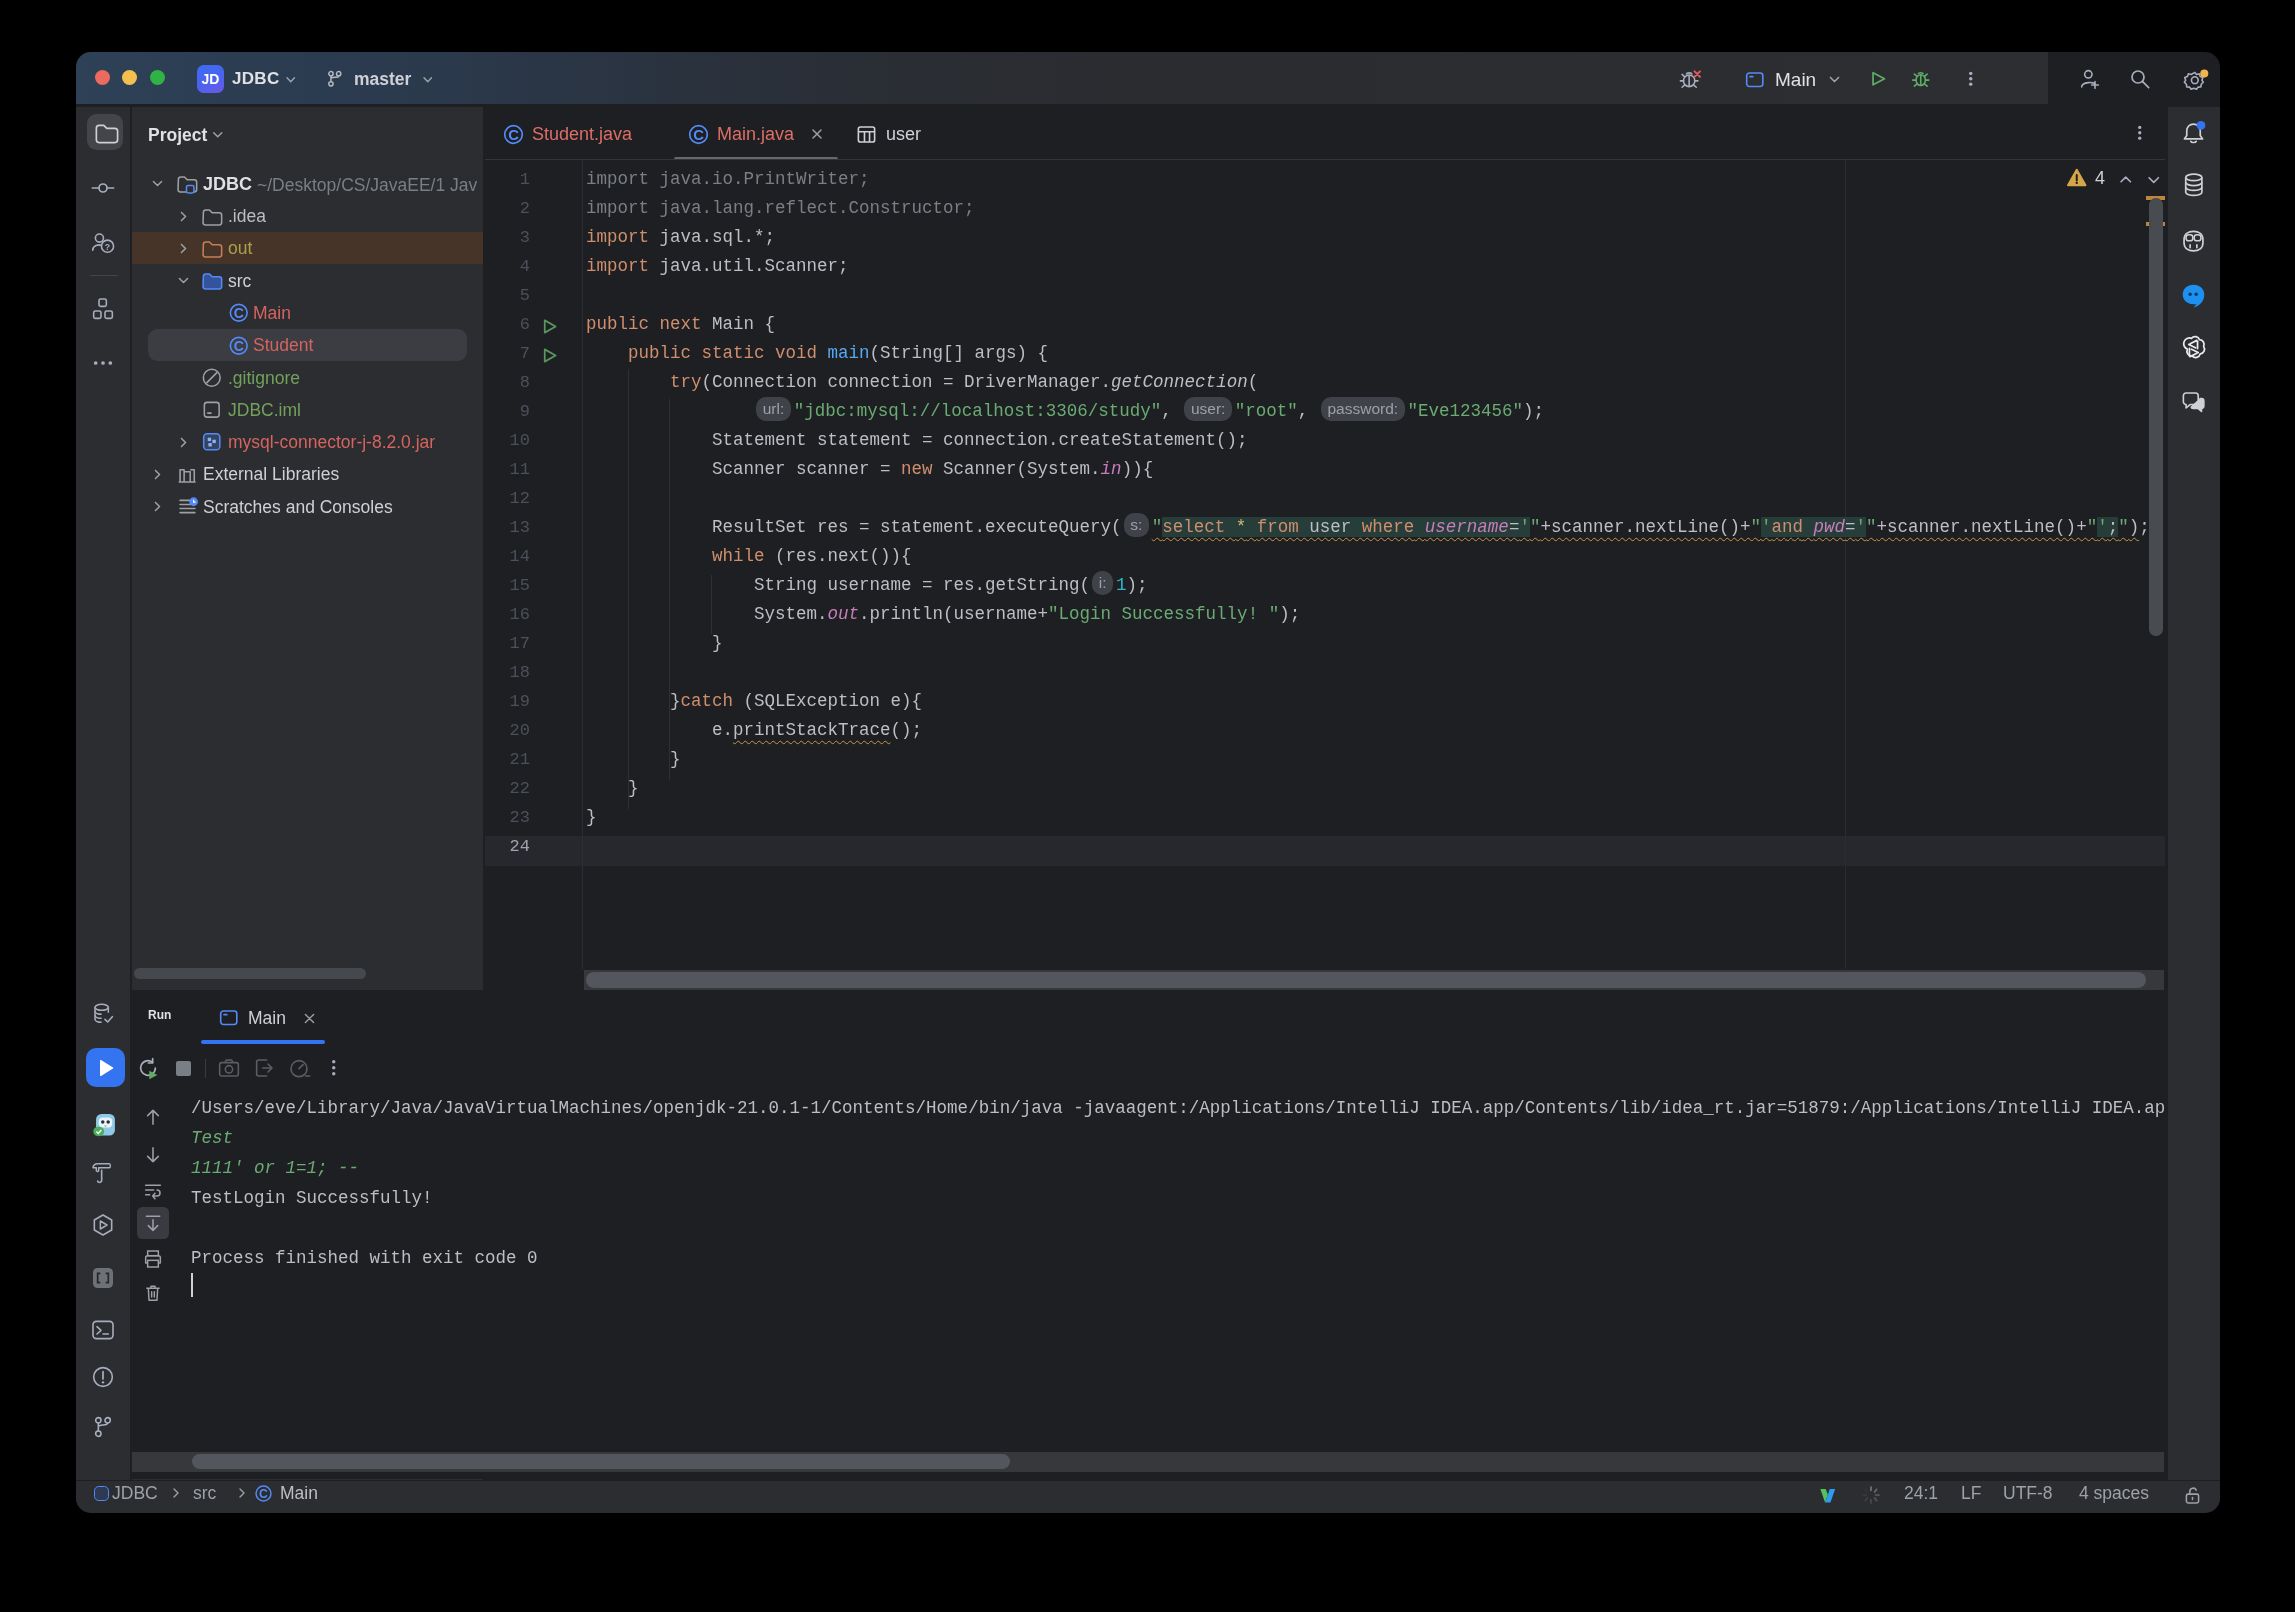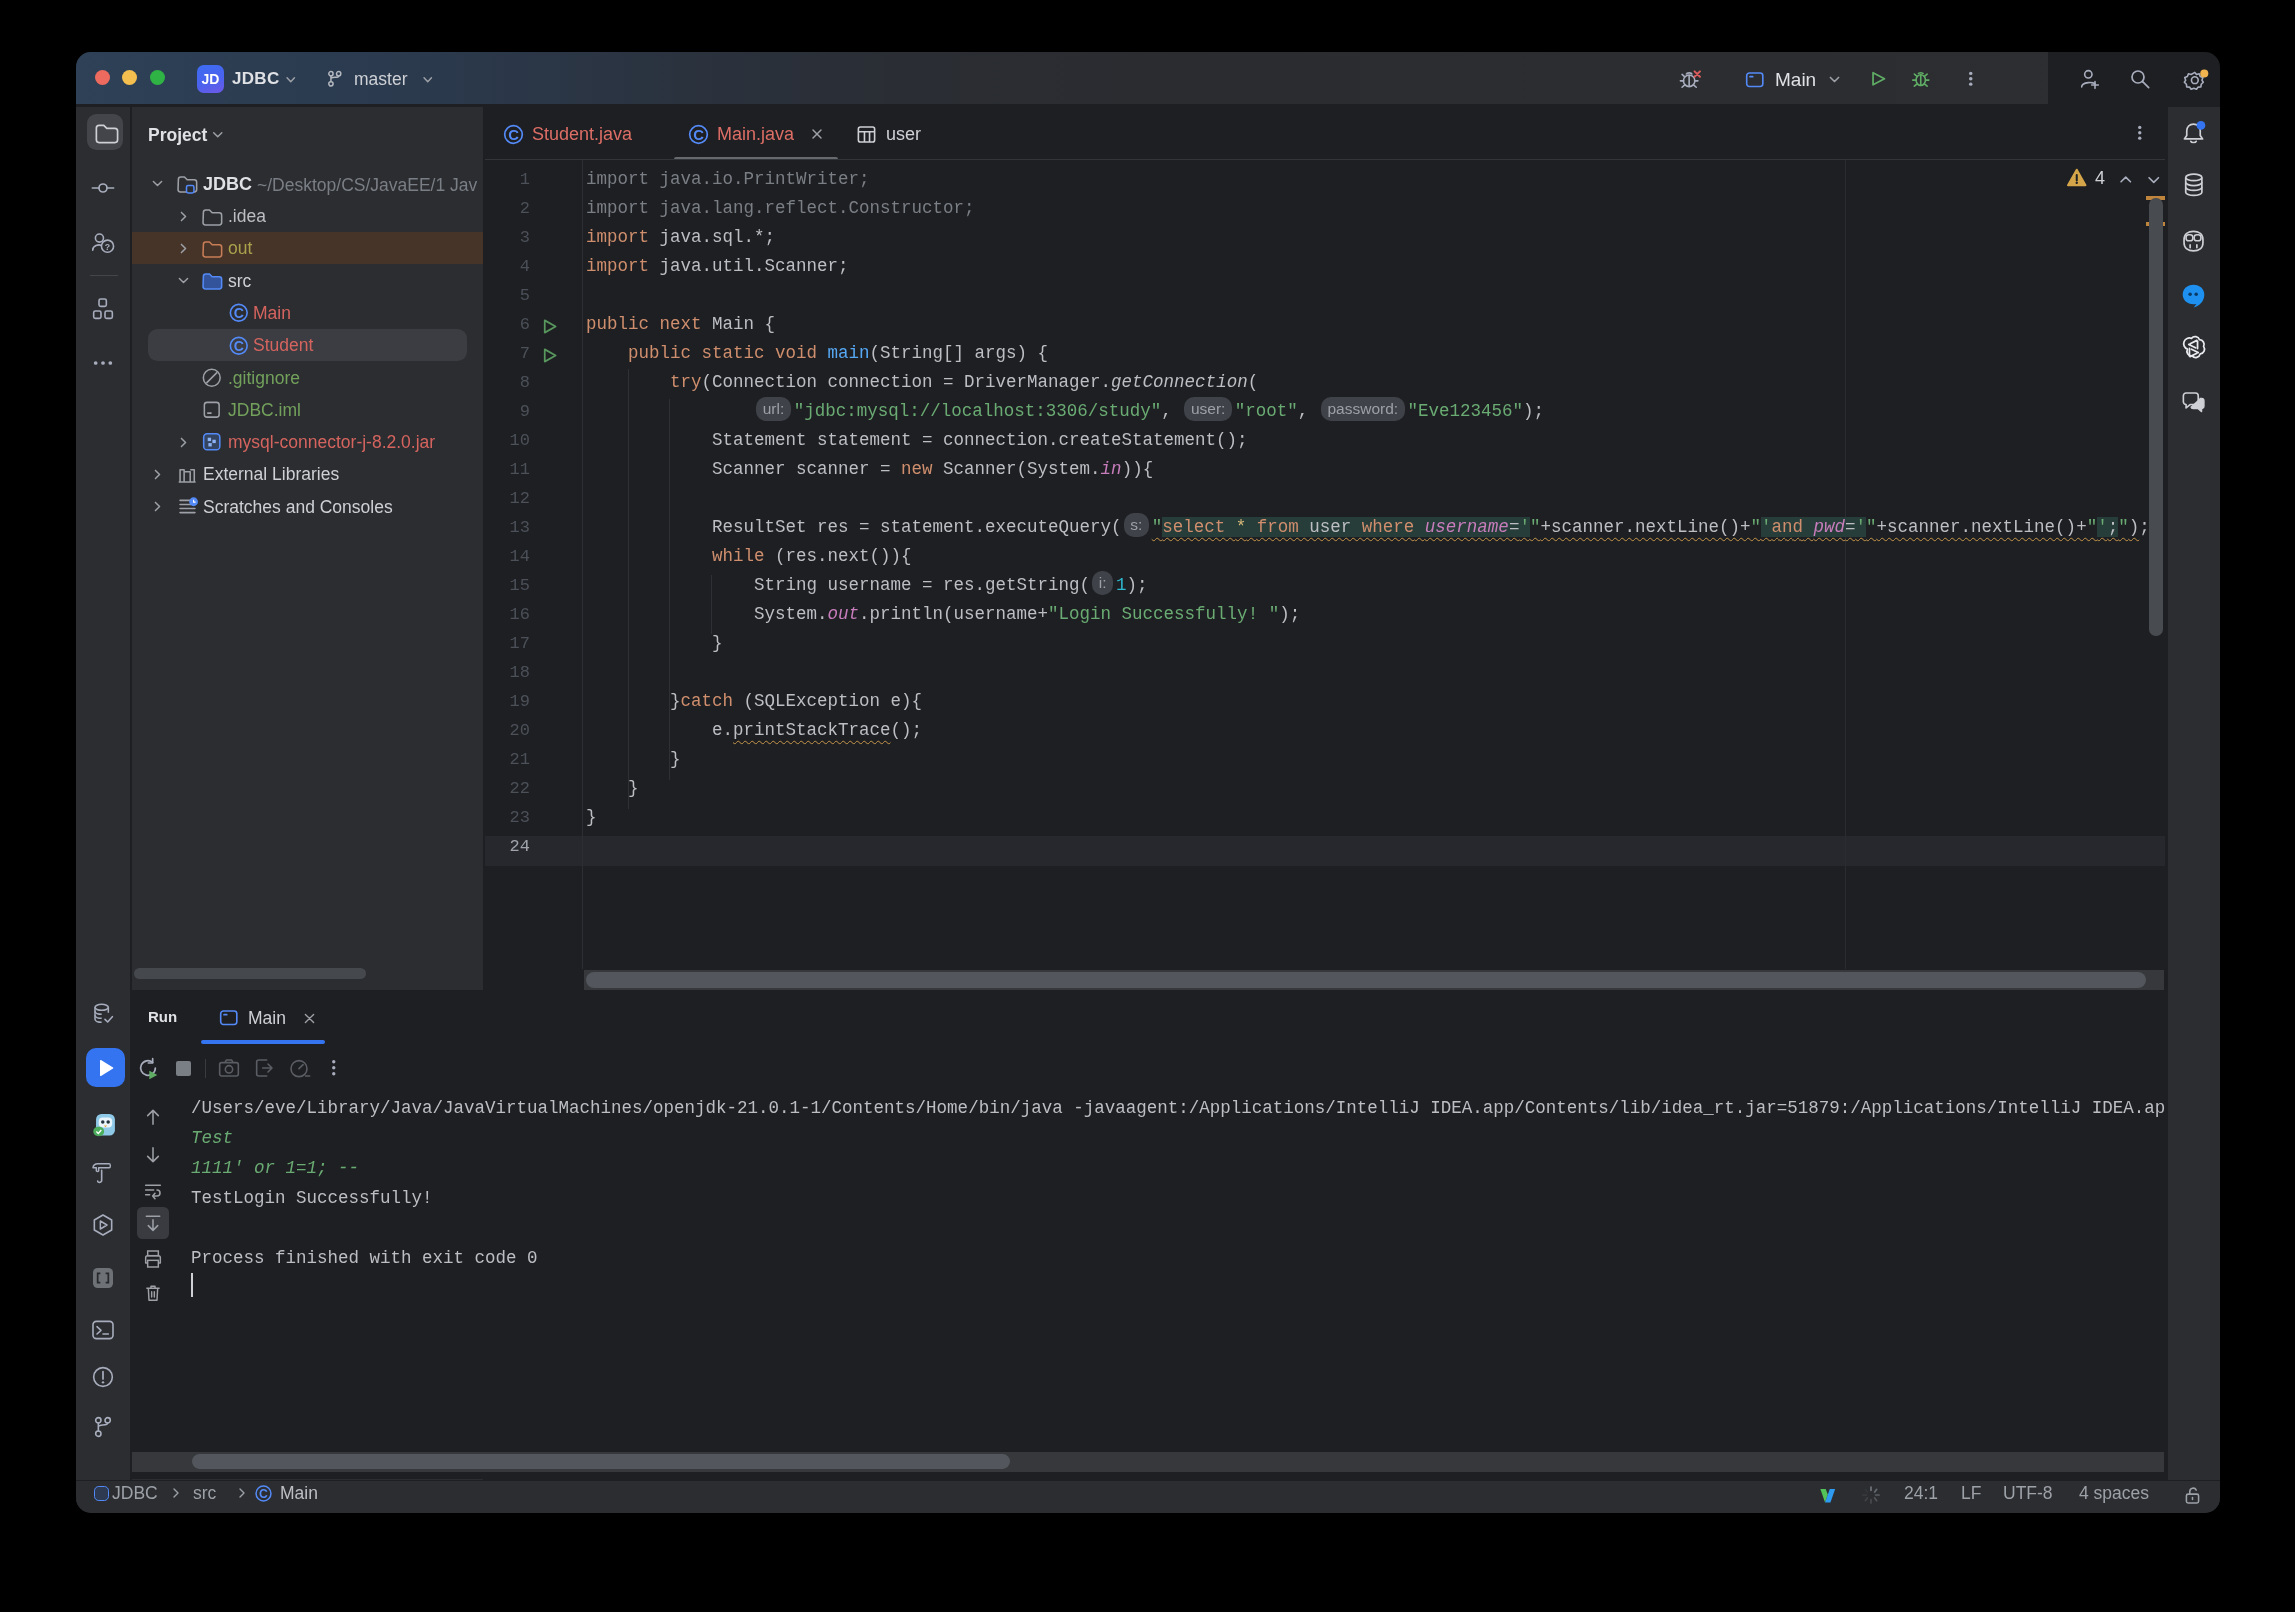--- a/index.html
+++ b/index.html
@@ -45,21 +45,21 @@
     <svg class="ic" style="left:208px;top:21px;" width="13.5" height="13.5" viewBox="0 0 20 20">
         <path d="M4.5 7 L10 13 L15.5 7" stroke="#9DA0A6" stroke-width="2.2" fill="none" stroke-linecap="round" stroke-linejoin="round"></path>
       </svg>
 
     <svg class="ic" style="left:249px;top:17px;" width="19" height="19" viewBox="0 0 32 32">
       <circle cx="10" cy="25" r="3.6" stroke="#B4B8BF" stroke-width="2.5" fill="none"></circle>
       <circle cx="10" cy="8" r="3.6" stroke="#B4B8BF" stroke-width="2.5" fill="none"></circle>
       <circle cx="23" cy="8" r="3.6" stroke="#B4B8BF" stroke-width="2.5" fill="none"></circle>
       <path d="M10 12 L10 21 M10 16 C10 12 23 16 23 12" stroke="#B4B8BF" stroke-width="2.5" fill="none" stroke-linecap="round"></path>
     </svg>
-    <div class="abs" style="left:278px;top:17px;font-size:17.5px;color:#CED0D6;">master</div>
+    <div class="abs" style="left:278px;top:17px;font-size:17.5px;color:#CED0D6;font-weight:bold;">master</div>
     <svg class="ic" style="left:345px;top:21px;" width="13.5" height="13.5" viewBox="0 0 20 20">
         <path d="M4.5 7 L10 13 L15.5 7" stroke="#9DA0A6" stroke-width="2.2" fill="none" stroke-linecap="round" stroke-linejoin="round"></path>
       </svg>
 
     <svg class="ic" style="left:1601px;top:14px;" width="27" height="27" viewBox="0 0 40 40">
       <circle cx="18" cy="22" r="8.5" stroke="#A8ADBD" stroke-width="2.4" fill="none"></circle>
       <path d="M18 14 L18 30 M10 22 L5 22 M26 22 L31 22 M11.5 16 L7.5 12.5 M11.5 28 L7.5 31.5 M24.5 28 L28.5 31.5" stroke="#A8ADBD" stroke-width="2.4" fill="none" stroke-linecap="round"></path>
       <path d="M13.5 12.5 C14.5 9.5 21.5 9.5 22.5 12.5" stroke="#A8ADBD" stroke-width="2.4" fill="none"></path>
       <path d="M26 8 L34 16 M34 8 L26 16" stroke="#DB5C5C" stroke-width="3" stroke-linecap="round"></path>
     </svg>
@@ -433,21 +433,21 @@
       </svg>
     <svg class="ic" style="left:1660px;top:10.8px;" width="17.5" height="17.5" viewBox="0 0 26 26">
         <path d="M6 10 L13 17 L20 10" stroke="#A8ADBD" stroke-width="2.4" fill="none" stroke-linecap="round" stroke-linejoin="round"></path>
       </svg>
   </div>
 
   <div class="abs" style="left:508px;top:918px;width:1580px;height:21.5px;background:#36383B;"></div>
   <div class="abs" style="left:510px;top:920px;width:1560px;height:16px;border-radius:8px;background:#53565C;"></div>
 
   <div class="abs" id="runpanel" style="left:56px;top:938px;width:2034px;height:489px;background:#1E1F22;overflow:hidden;">
-    <div class="abs" style="left:16px;top:17.5px;font-size:15px;font-weight:bold;color:#DFE1E5;">Run</div>
+    <div class="abs" style="left:16px;top:17.5px;font-size:12px;font-weight:bold;color:#DFE1E5;">Run</div>
     <svg class="ic" style="left:86px;top:17px;" width="21.5" height="21.5" viewBox="0 0 32 32">
       <rect x="4" y="6" width="24" height="20" rx="4" stroke="#548AF7" stroke-width="2.4" fill="none"></rect>
       <path d="M9 11.5 L13 11.5" stroke="#548AF7" stroke-width="2.6" stroke-linecap="round"></path>
     </svg>
     <div class="abs" style="left:116px;top:17.5px;font-size:17.5px;color:#CED0D6;">Main</div>
     <svg class="ic" style="left:170px;top:21px;" width="15" height="15" viewBox="0 0 22 22">
         <path d="M5 5 L17 17 M17 5 L5 17" stroke="#9DA0A6" stroke-width="2" stroke-linecap="round"></path>
       </svg>
     <div class="abs" style="left:69px;top:50px;width:124px;height:4px;background:#3574F0;border-radius:2px;"></div>
 

